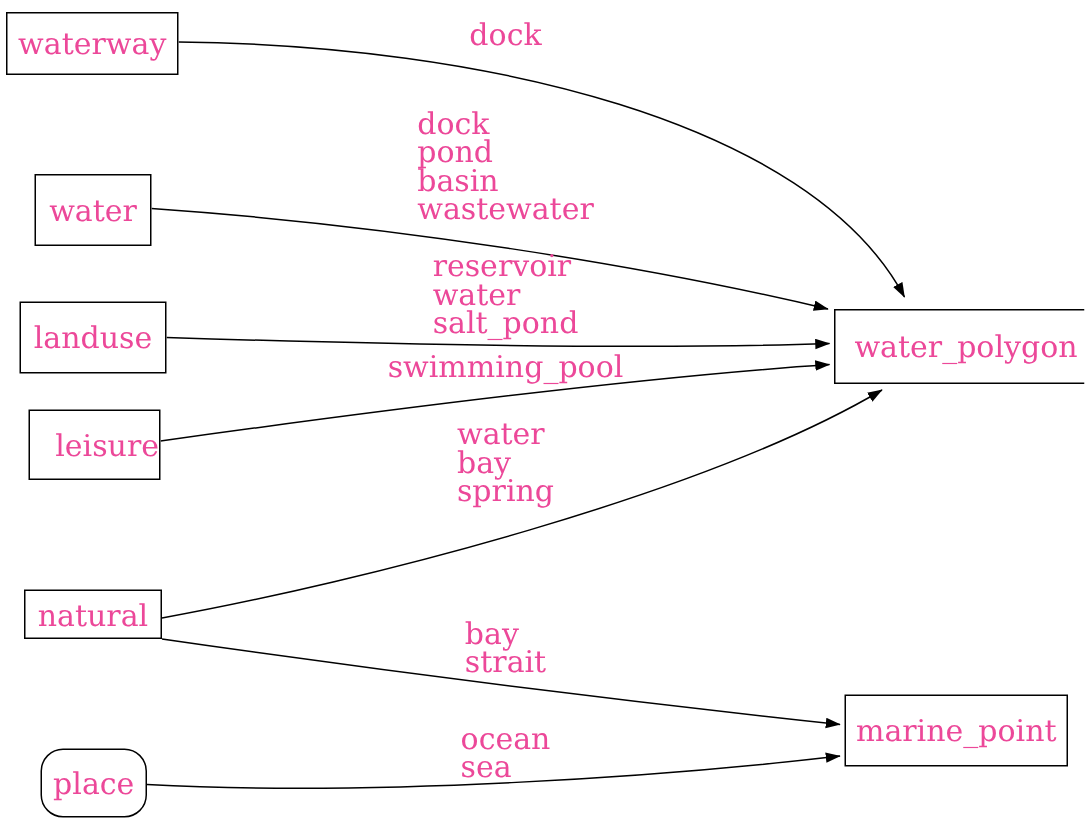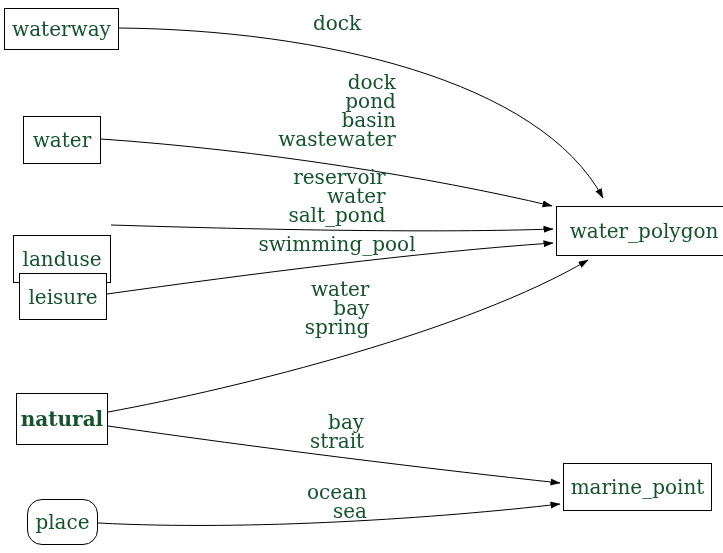--- a/index.html
+++ b/index.html
@@ -2,21 +2,21 @@
 <html><head>
 <meta charset="utf-8">
 <style>
   html, body { margin: 0; padding: 0; background: #ffffff; }
   .canvas {
     position: relative;
     width: 723px;
     height: 553px;
     background: #ffffff;
     font-family: "DejaVu Serif", "Liberation Serif", serif;
-    color: #14532d;
+    color: #ec4899;
     overflow: hidden;
   }
   .edge-layer {
     position: absolute;
     left: 0; top: 0;
   }
   .node {
     position: absolute;
     box-sizing: border-box;
     border: 1px solid #000000;
@@ -24,21 +24,21 @@
     display: flex;
     align-items: center;
     justify-content: center;
     font-size: 20px;
     line-height: 1;
     white-space: nowrap;
   }
   .edge-label {
     position: absolute;
     transform: translateX(-50%);
-    text-align: right;
+    text-align: left;
     font-size: 20px;
     line-height: 19px;
     white-space: pre;
   }
 </style>
 </head>
 <body>
 
 <div class="canvas">
   <svg class="edge-layer" width="723" height="553" viewBox="0 0 723 553">
@@ -57,27 +57,27 @@
         <path d="M98,523 C250,531 440,518 560,504" fill="none" stroke="#000000" stroke-width="1" marker-end="url(#arrowhead)"></path>
       </g>
   </svg>
   <div id="nodes">
       <div class="node" style="left: 4px; top: 8px; width: 115px; height: 42px; border-color: rgb(0, 0, 0); background: rgb(255, 255, 255);">
         <span>waterway</span>
       </div>
       <div class="node" style="left: 23px; top: 116px; width: 78px; height: 48px; border-color: rgb(0, 0, 0); background: rgb(255, 255, 255);">
         <span>water</span>
       </div>
-      <div class="node" style="left: 13px; top: 201px; width: 98px; height: 48px; border-color: rgb(0, 0, 0); background: rgb(255, 255, 255); margin-top: 34px;">
+      <div class="node" style="left: 13px; top: 201px; width: 98px; height: 48px; border-color: rgb(0, 0, 0); background: rgb(255, 255, 255);">
         <span>landuse</span>
       </div>
-      <div class="node" style="left: 19px; top: 273px; width: 88px; height: 47px; border-color: rgb(0, 0, 0); background: rgb(255, 255, 255);">
+      <div class="node" style="left: 19px; top: 273px; width: 88px; height: 47px; border-color: rgb(0, 0, 0); background: rgb(255, 255, 255); justify-content: flex-end;">
         <span>leisure</span>
       </div>
-      <div class="node" style="left: 16px; top: 393px; width: 92px; height: 52px; border-color: rgb(0, 0, 0); background: rgb(255, 255, 255); font-weight: bold;">
+      <div class="node" style="left: 16px; top: 393px; width: 92px; height: 33px; border-color: rgb(0, 0, 0); background: rgb(255, 255, 255);">
         <span>natural</span>
       </div>
       <div class="node" style="left: 27px; top: 499px; width: 71px; height: 46px; border-color: rgb(0, 0, 0); background: rgb(255, 255, 255); border-radius: 15px;">
         <span>place</span>
       </div>
       <div class="node" style="left: 556px; top: 206px; width: 176px; height: 50px; border-color: rgb(0, 0, 0); background: rgb(255, 255, 255);">
         <span>water_polygon</span>
       </div>
       <div class="node" style="left: 563px; top: 463px; width: 149px; height: 48px; border-color: rgb(0, 0, 0); background: rgb(255, 255, 255);">
         <span>marine_point</span>

